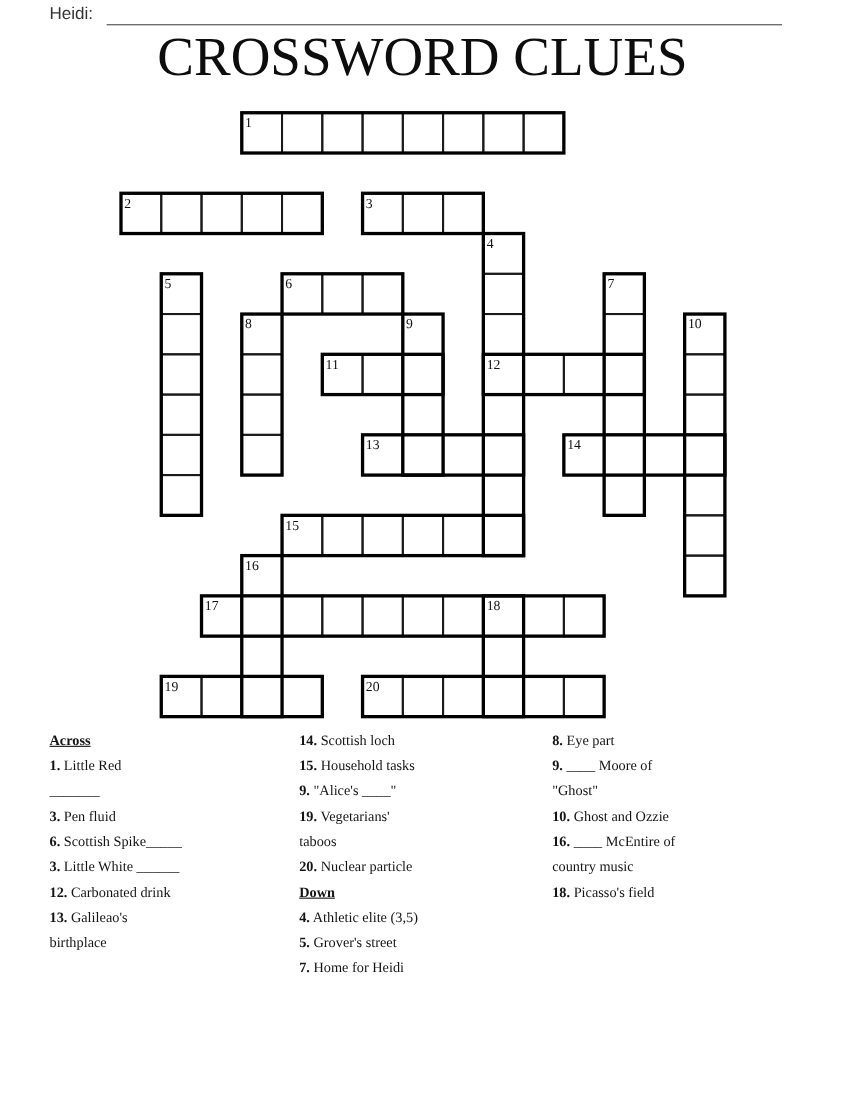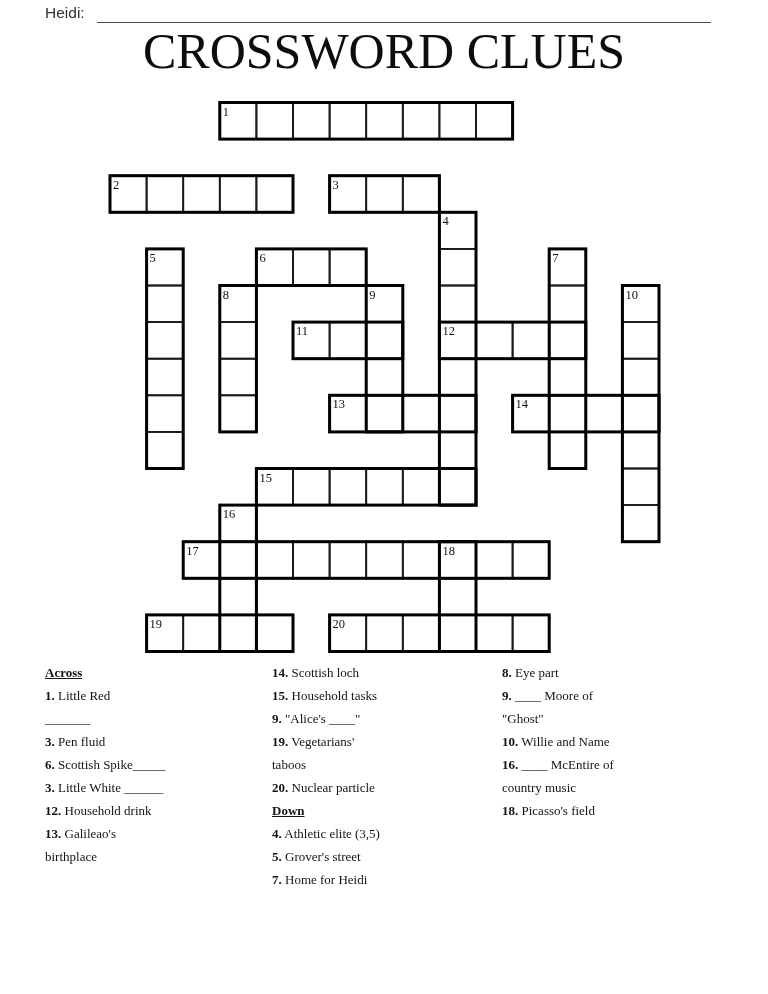--- a/index.html
+++ b/index.html
@@ -296,37 +296,37 @@
     <text x="332.6" y="627.9" font-family="&quot;Liberation Serif&quot;, serif" font-size="12.5" fill="#111">20</text>
   </svg>
 
 <div class="clues-col" id="clue-col-0">
     <div class="clue-header">Across</div>
     <div class="clue"><b>1.</b><span> Little Red
 _______</span></div>
     <div class="clue"><b>3.</b><span> Pen fluid</span></div>
     <div class="clue"><b>6.</b><span> Scottish Spike_____</span></div>
     <div class="clue"><b>3.</b><span> Little White ______</span></div>
-    <div class="clue"><b>12.</b><span> Household drink</span></div>
+    <div class="clue"><b>12.</b><span> Carbonated drink</span></div>
     <div class="clue"><b>13.</b><span> Galileao's
 birthplace</span></div>
   </div>
 <div class="clues-col" id="clue-col-1">
     <div class="clue"><b>14.</b><span> Scottish loch</span></div>
     <div class="clue"><b>15.</b><span> Household tasks</span></div>
     <div class="clue"><b>9.</b><span> "Alice's ____"</span></div>
     <div class="clue"><b>19.</b><span> Vegetarians'
 taboos</span></div>
     <div class="clue"><b>20.</b><span> Nuclear particle</span></div>
     <div class="clue-header">Down</div>
     <div class="clue"><b>4.</b><span> Athletic elite (3,5)</span></div>
     <div class="clue"><b>5.</b><span> Grover's street</span></div>
     <div class="clue"><b>7.</b><span> Home for Heidi</span></div>
   </div>
 <div class="clues-col" id="clue-col-2">
     <div class="clue"><b>8.</b><span> Eye part</span></div>
     <div class="clue"><b>9.</b><span> ____ Moore of
 "Ghost"</span></div>
-    <div class="clue"><b>10.</b><span> Willie and Name</span></div>
+    <div class="clue"><b>10.</b><span> Ghost and Ozzie</span></div>
     <div class="clue"><b>16.</b><span> ____ McEntire of
 country music</span></div>
     <div class="clue"><b>18.</b><span> Picasso's field</span></div>
   </div>
 
 </body></html>

